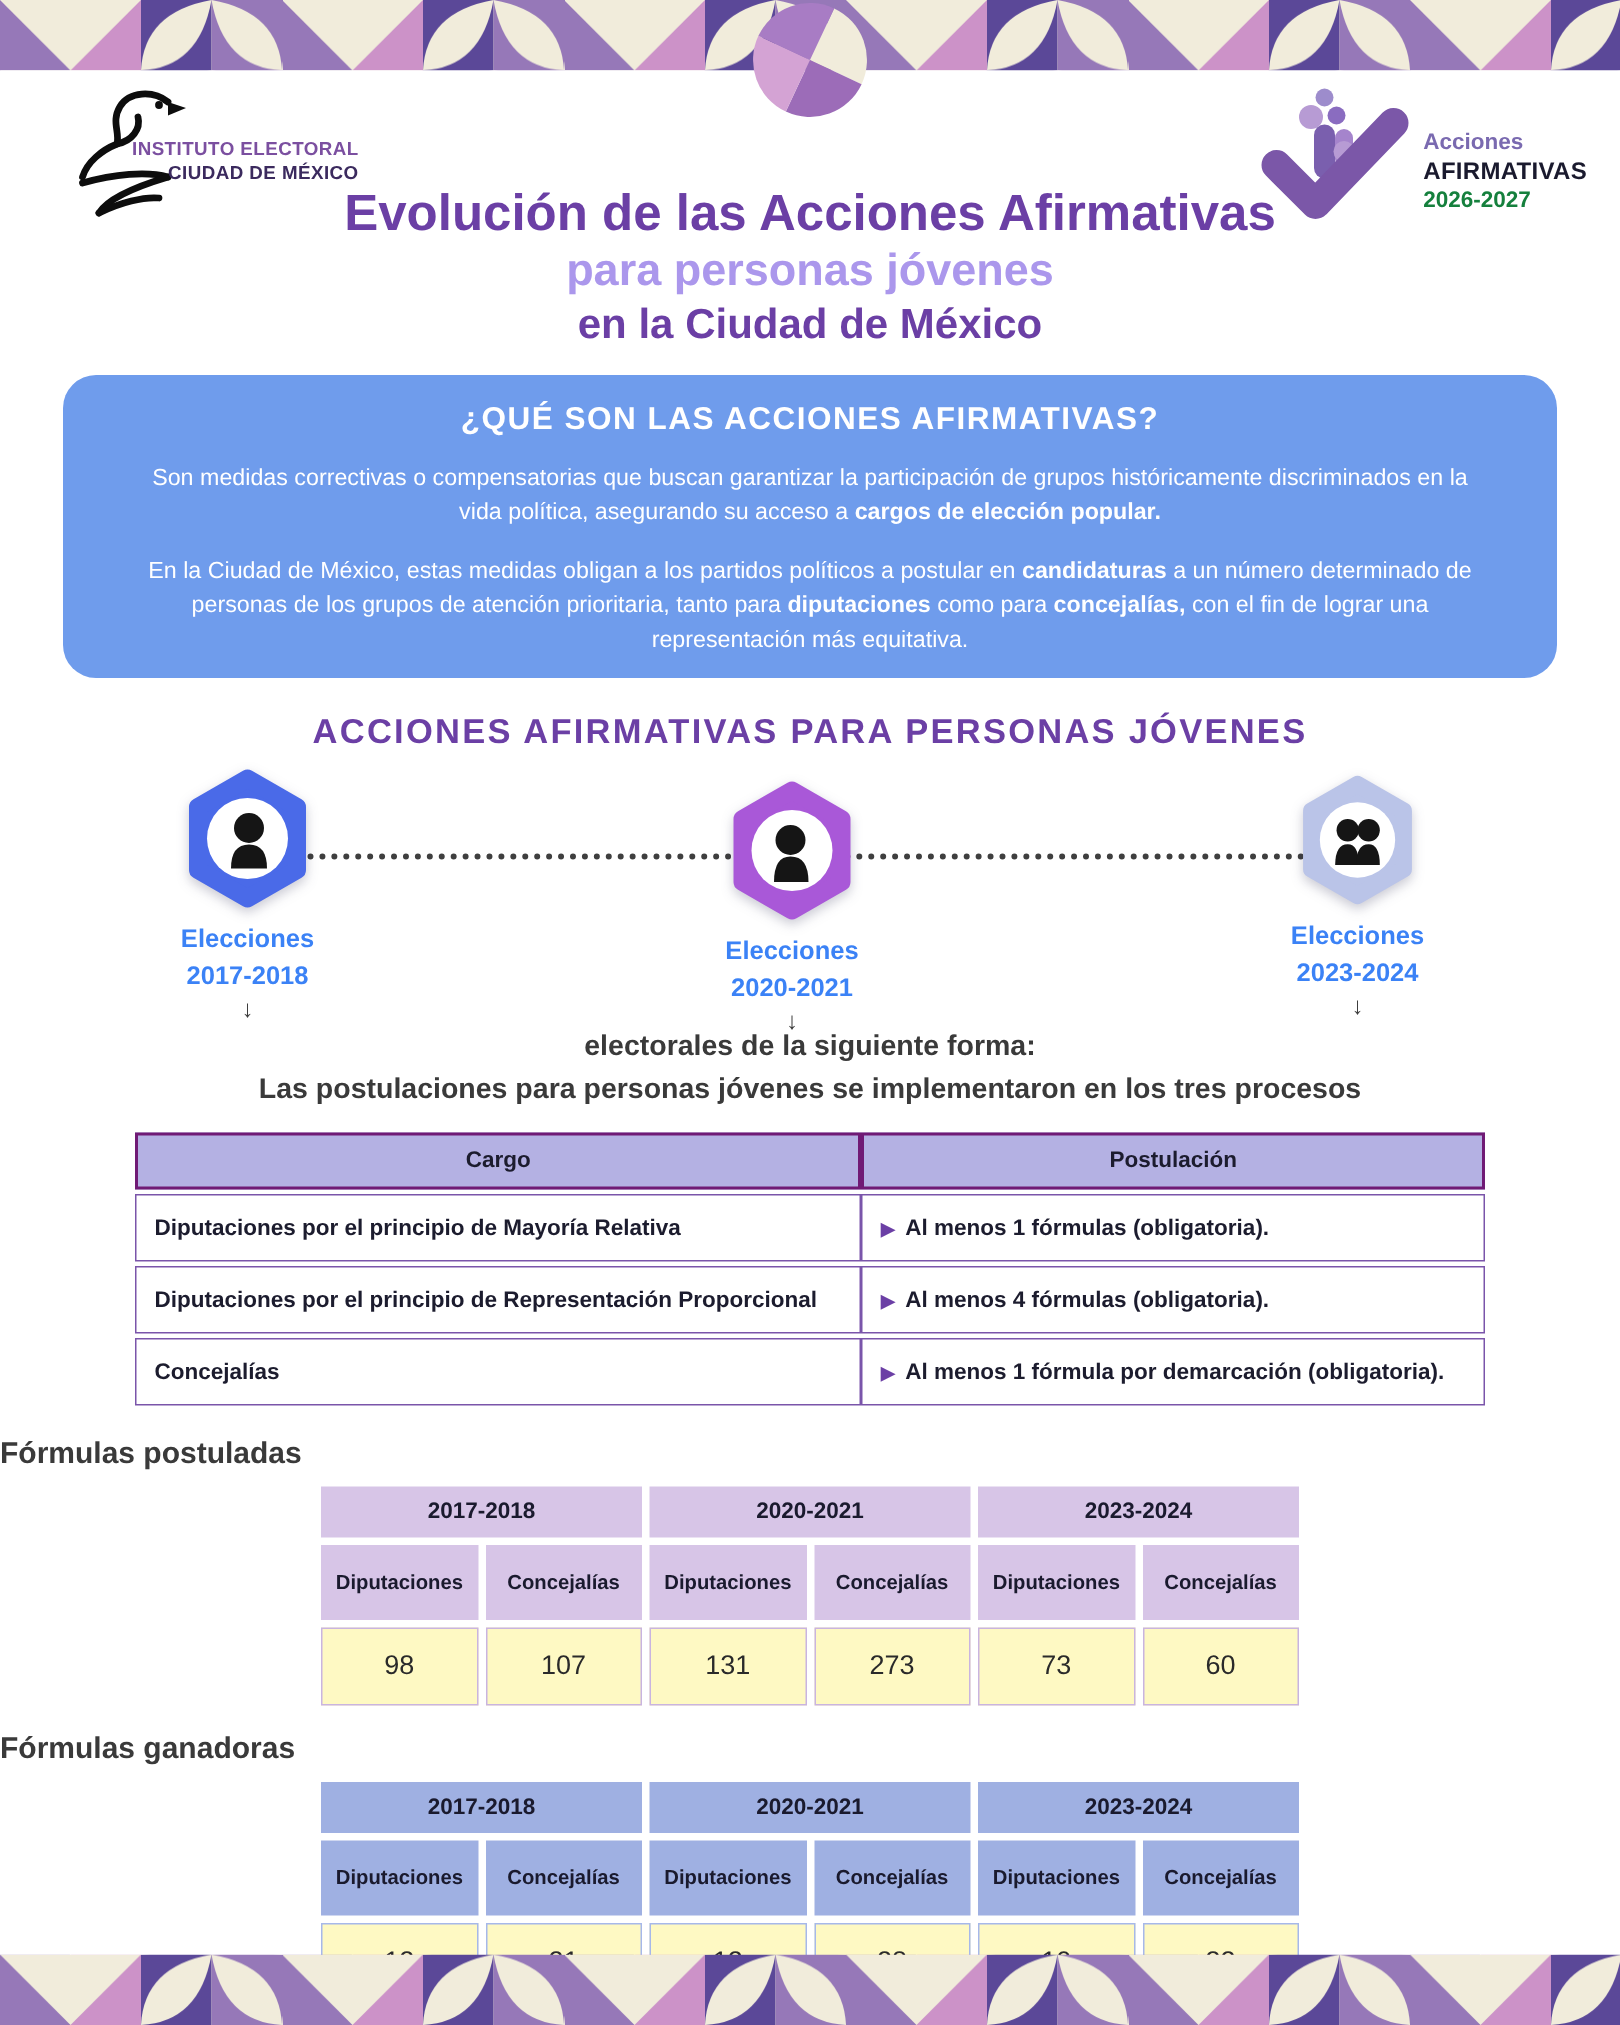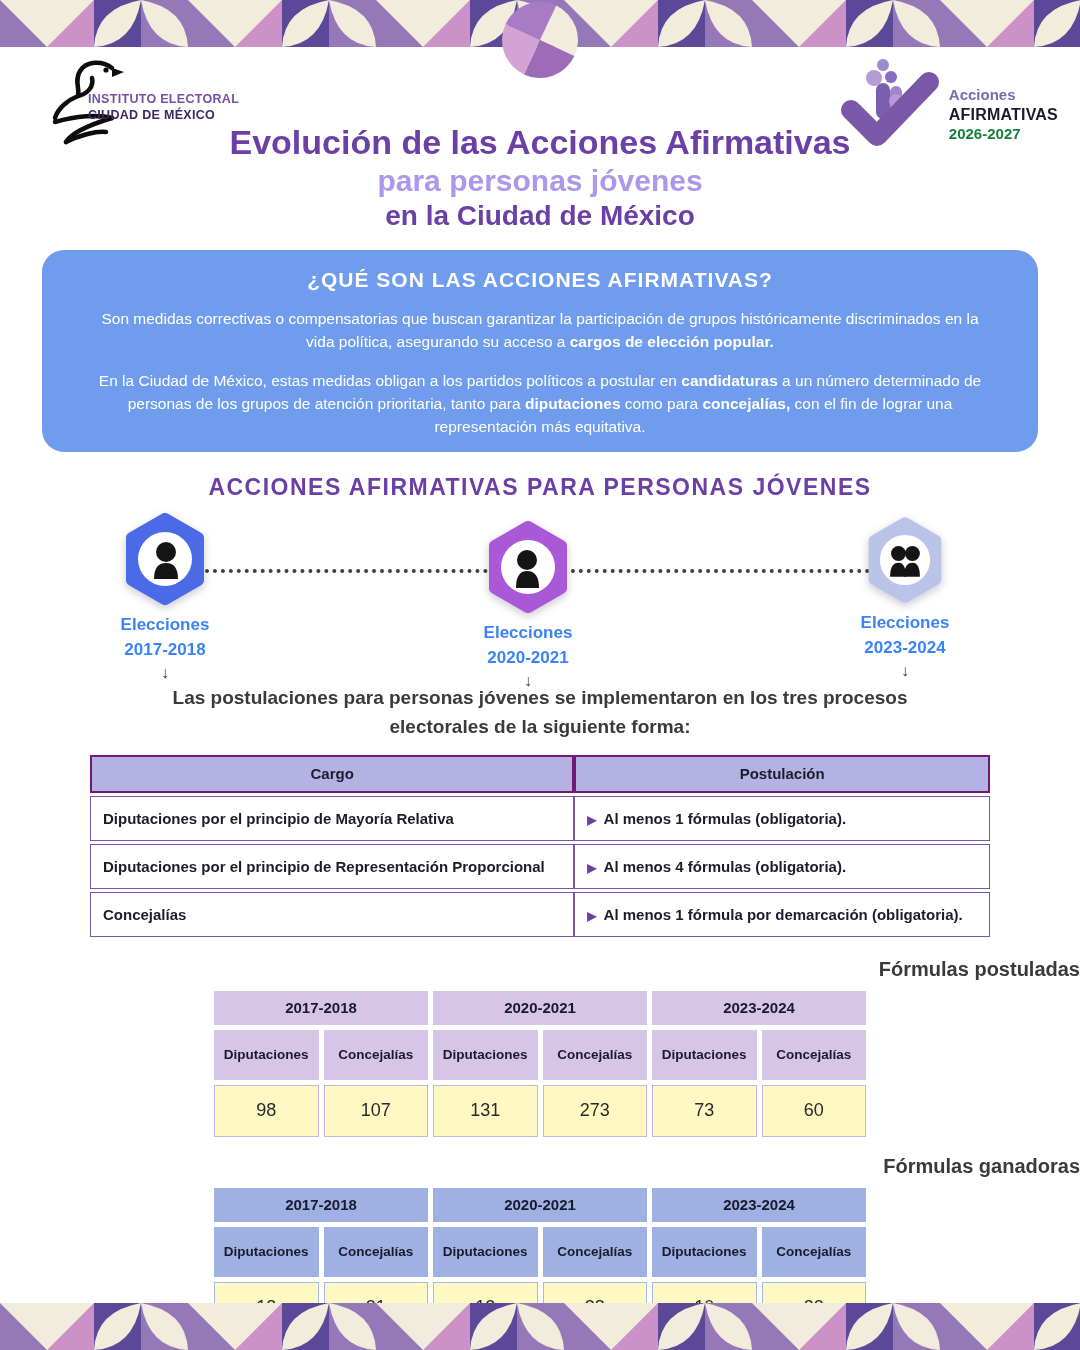--- a/index.html
+++ b/index.html
@@ -13,21 +13,21 @@
   }
   
   .border-strip { position:absolute; left:0; display:block; }
   .border-strip.top { top:0; }
   .border-strip.bottom { bottom:0; }
   .pie-deco { position:absolute; left:502px; top:2px; }
 
   
   .left-logo { position:absolute; left:42px; top:58px; width:200px; height:100px; }
   .left-logo .bird { position:absolute; left:0; top:0; }
-  .left-logo .txt { position:absolute; left:46px; top:34px; text-align:left; line-height:1.25; }
+  .left-logo .txt { position:absolute; left:46px; top:34px; text-align:right; line-height:1.25; }
   .left-logo .l1 { font-size:12.5px; font-weight:bold; color:#7b4fa0; letter-spacing:.3px; }
   .left-logo .l2 { font-size:12.5px; font-weight:bold; color:#3b2a5e; letter-spacing:.3px; }
 
   .right-logo { position:absolute; right:22px; top:56px; display:flex; align-items:flex-start; }
   .right-logo .txt { margin-left:4px; margin-top:30px; line-height:1.25; }
   .right-logo .r1 { font-size:15px; color:#7a6ab0; font-weight:bold; }
   .right-logo .r2 { font-size:16px; color:#1a1a2e; font-weight:bold; letter-spacing:.2px; }
   .right-logo .r3 { font-size:15px; color:#15803d; font-weight:bold; }
 
   .main-title { position:absolute; top:122px; left:110px; width:860px; text-align:center; line-height:1.2; }
@@ -73,21 +73,21 @@
     background:#b4b1e3; border:2px solid #701a75; font-size:15px; color:#1c1c2e;
     font-weight:bold; height:38px; text-align:center;
   }
   table.cargo td {
     background:#ffffff; border:1.5px solid #7a55aa; font-size:15px; color:#1c1c2e;
     font-weight:bold; height:45px; padding:6px 12px; vertical-align:middle;
   }
   table.cargo td.post .marker { color:#6b3fa5; font-size:12px; margin-right:7px; }
 
   
-  .tbl-title { margin-top:18px; text-align:right; font-size:20px; font-weight:bold; color:#3a3a3a; }
+  .tbl-title { margin-top:18px; text-align:left; font-size:20px; font-weight:bold; color:#3a3a3a; }
   .grid6 { display:grid; grid-template-columns:repeat(6,1fr); gap:5px; margin:10px auto 0; width:652px; }
   .grid6 .year { grid-column:span 2; height:34px; display:flex; align-items:center; justify-content:center;
     font-size:15px; font-weight:bold; color:#1a1a2e; }
   .grid6 .sub { height:50px; display:flex; align-items:center; justify-content:center;
     font-size:13.5px; font-weight:bold; color:#1a1a2e; }
   .grid6 .val { height:52px; display:flex; align-items:center; justify-content:center;
     font-size:18px; color:#2a2a2a; background:#fef9c3; }
   .postuladas .year, .postuladas .sub { background:#d7c5e7; }
   .postuladas .val { border:1.5px solid #c9b4e0; }
   .ganadoras  .year, .ganadoras  .sub { background:#9fb0e2; }
@@ -213,22 +213,22 @@
       </svg>
       <div class="tl-label">
         <div>Elecciones</div>
         <div>2023-2024</div>
       </div>
       <div class="tl-arrow">↓</div>
     </div>
   </div>
 
   <div class="lead">
+    <div>electorales de la siguiente forma:</div>
     <div>Las postulaciones para personas jóvenes se implementaron en los tres procesos</div>
-    <div>electorales de la siguiente forma:</div>
   </div>
 
   <table class="cargo">
     <thead>
       <tr>
         <th>Cargo</th>
         <th>Postulación</th>
       </tr>
     </thead>
     <tbody>

